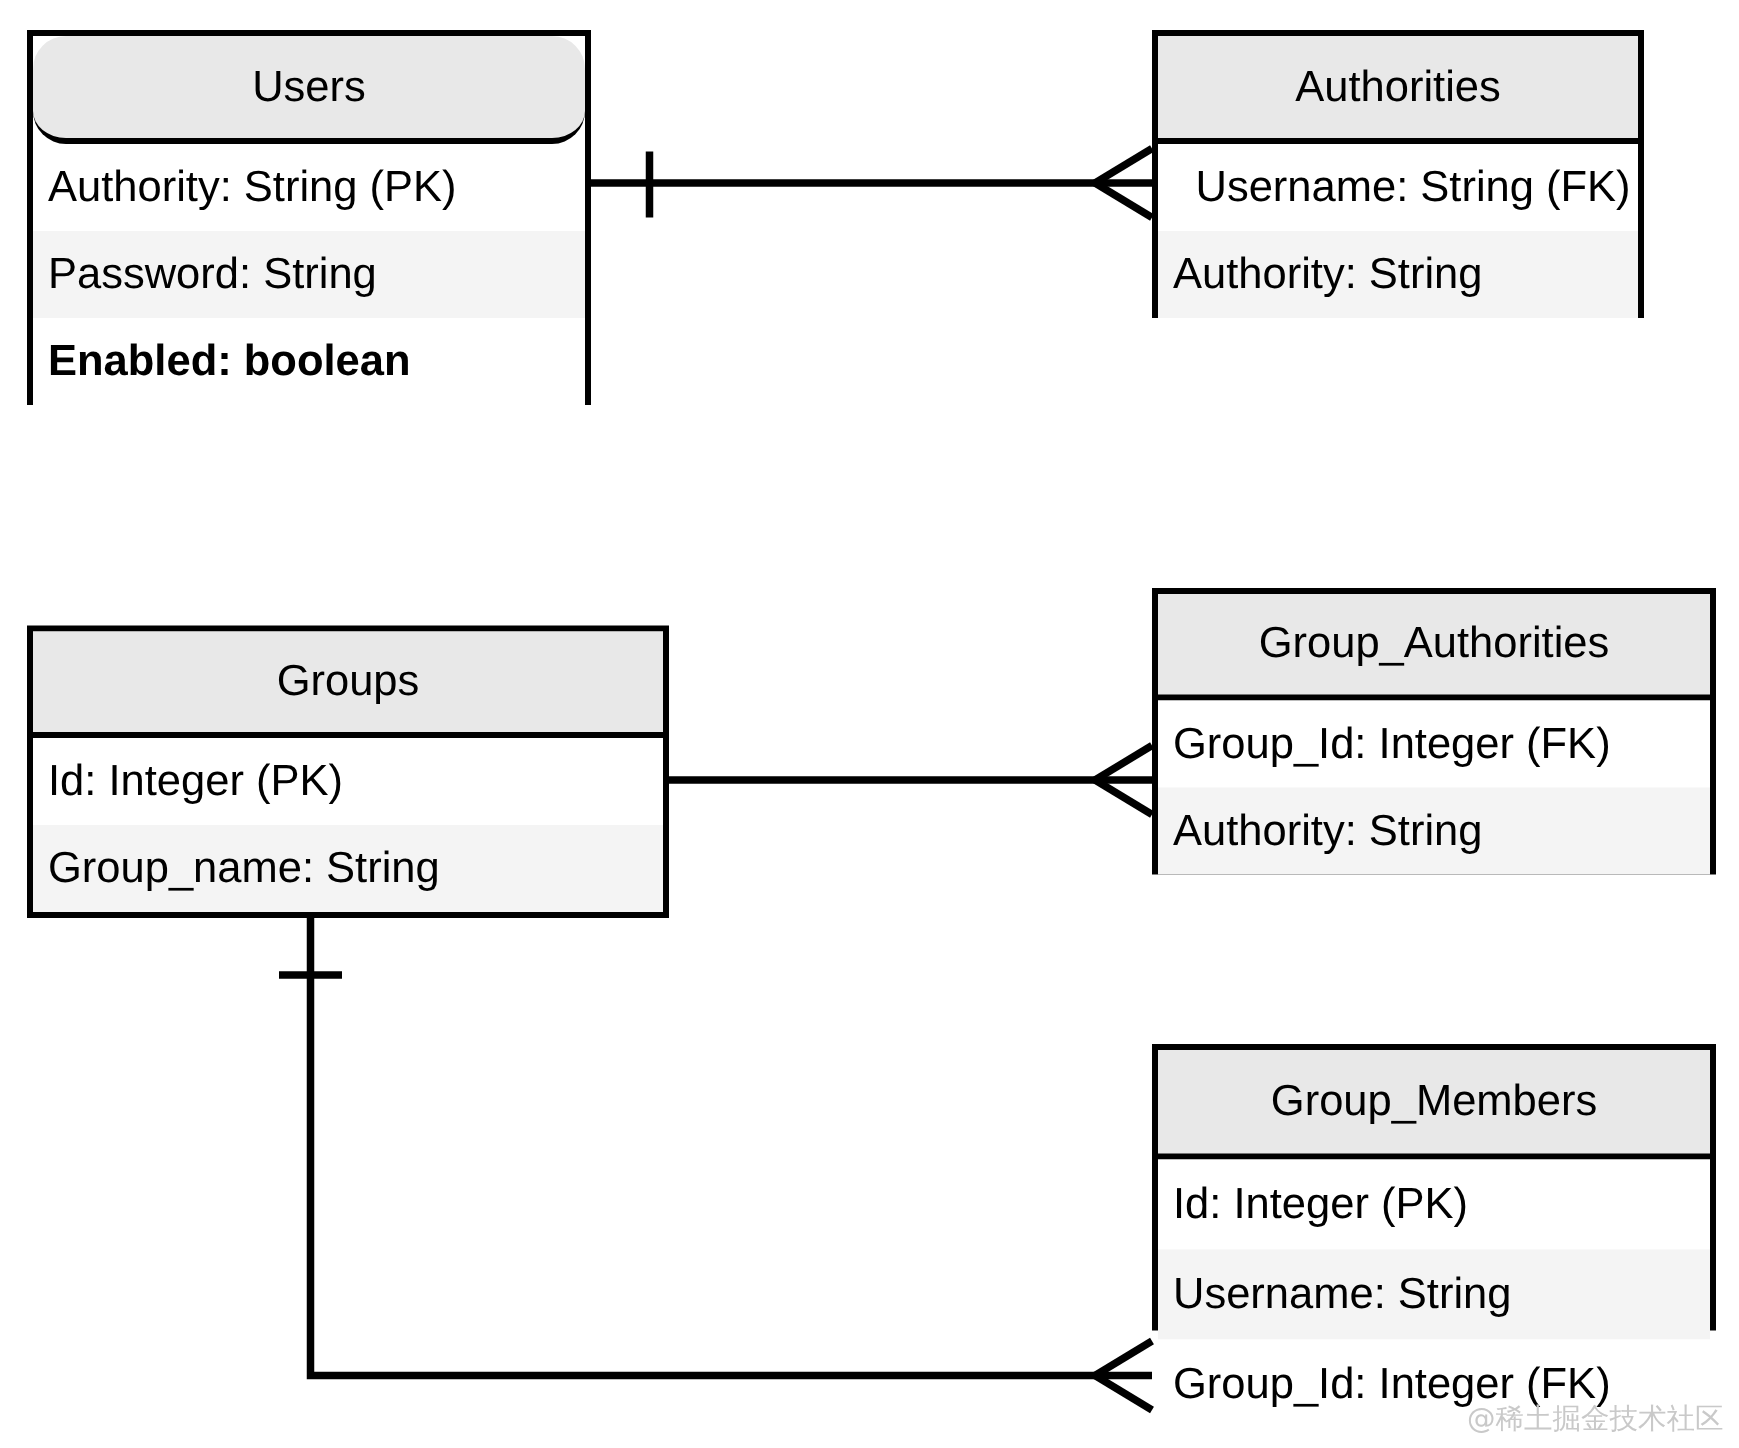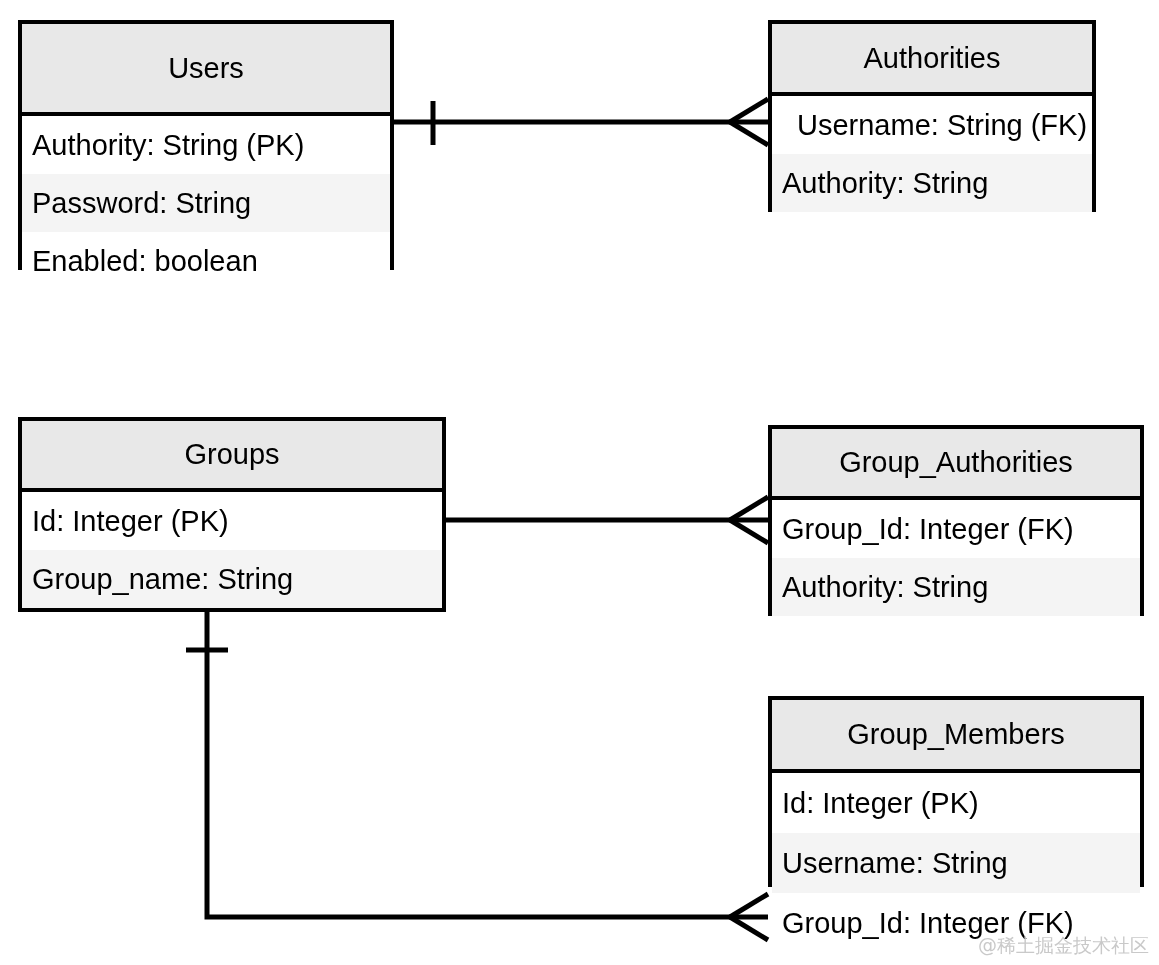--- a/index.html
+++ b/index.html
@@ -110,45 +110,45 @@
 
       <line x1="186" y1="650" x2="228" y2="650" stroke-width="5"></line>
       <g>
         <line x1="730" y1="917" x2="768" y2="894" stroke-width="5"></line>
         <line x1="730" y1="917" x2="768" y2="940" stroke-width="5"></line>
       </g>
     </g>
   </svg>
 
   <div class="entity" style="left:18px; top:20px; width:376px; height:250px;">
-    <div class="entity-header" style="height:92px;">Users</div>
+    <div class="entity-header" style="height:72px;border-radius:22px;">Users</div>
     <div class="entity-body">
       <div class="attr-row odd" style="height:58px;">Authority: String (PK)</div>
       <div class="attr-row even" style="height:58px;">Password: String</div>
-      <div class="attr-row odd" style="height:58px;">Enabled: boolean</div>
+      <div class="attr-row odd" style="height:58px;font-weight:bold;">Enabled: boolean</div>
     </div>
   </div>
 
   <div class="entity" style="left:768px; top:20px; width:328px; height:192px;">
     <div class="entity-header" style="height:72px;">Authorities</div>
     <div class="entity-body">
       <div class="attr-row odd" style="height:58px;padding-left:25px;">Username: String (FK)</div>
       <div class="attr-row even" style="height:58px;">Authority: String</div>
     </div>
   </div>
 
   <div class="entity" style="left:18px; top:417px; width:428px; height:195px;">
     <div class="entity-header" style="height:71px;">Groups</div>
     <div class="entity-body">
       <div class="attr-row odd" style="height:58px;">Id: Integer (PK)</div>
       <div class="attr-row even" style="height:58px;">Group_name: String</div>
     </div>
   </div>
 
-  <div class="entity" style="left:768px; top:425px; width:376px; height:191px;">
+  <div class="entity" style="left:768px; top:392px; width:376px; height:191px;">
     <div class="entity-header" style="height:71px;">Group_Authorities</div>
     <div class="entity-body">
       <div class="attr-row odd" style="height:58px;">Group_Id: Integer (FK)</div>
       <div class="attr-row even" style="height:58px;">Authority: String</div>
     </div>
   </div>
 
   <div class="entity" style="left:768px; top:696px; width:376px; height:191px;">
     <div class="entity-header" style="height:73px;">Group_Members</div>
     <div class="entity-body">

